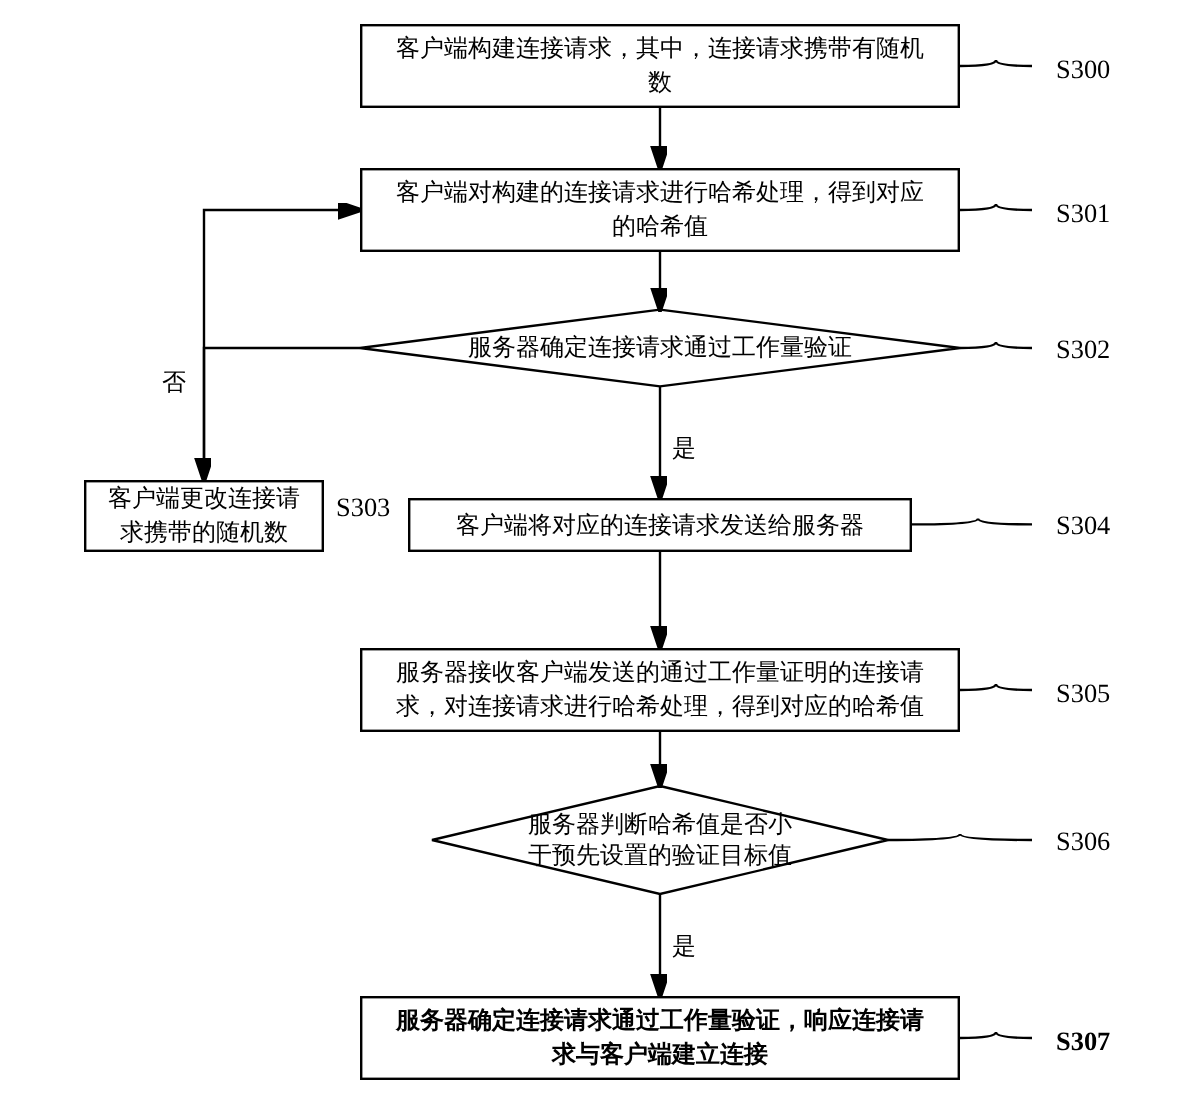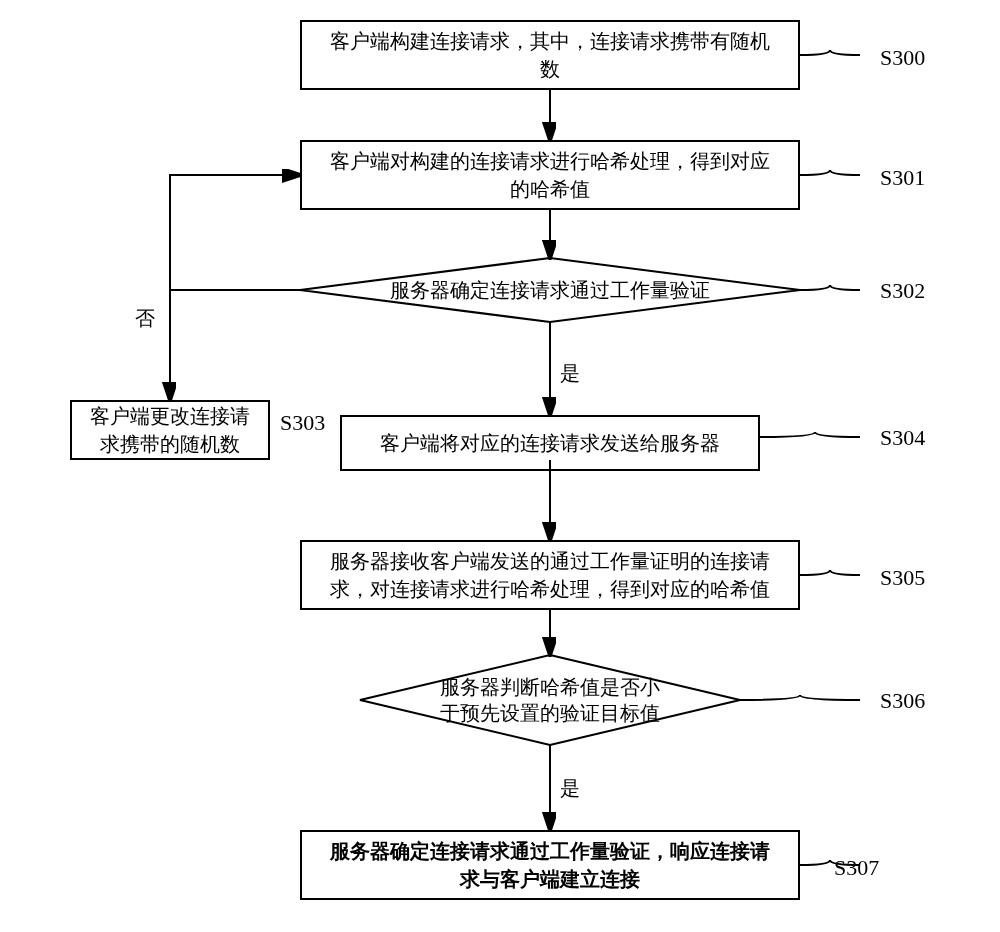--- a/index.html
+++ b/index.html
@@ -76,21 +76,21 @@
 </svg>
 <div class="diamond-text" style="position:absolute; left:300px; top:258px; width:500px; height:64px;">
   <span>服务器确定连接请求通过工作量验证</span>
 </div>
 
 <div class="box" style="left:70px; top:400px; width:200px; height:60px;">
   <span style="white-space:pre-line;">客户端更改连接请
 求携带的随机数</span>
 </div>
 
-<div class="box" style="left:340px; top:415px; width:420px; height:56px;">
+<div class="box" style="left:340px; top:415px; width:420px; height:45px;">
   <span>客户端将对应的连接请求发送给服务器</span>
 </div>
 
 <div class="box" style="left:300px; top:540px; width:500px; height:70px;">
   <span style="white-space:pre-line;">服务器接收客户端发送的通过工作量证明的连接请
 求，对连接请求进行哈希处理，得到对应的哈希值</span>
 </div>
 
 <svg class="connector" style="z-index:0;">
   <polygon points="550,655 740,700 550,745 360,700" stroke="#000" stroke-width="2" fill="#fff"></polygon>
@@ -105,21 +105,21 @@
 求与客户端建立连接</span>
 </div>
 
 <div class="label" style="left:880px; top:45px;">S300</div>
 <div class="label" style="left:880px; top:165px;">S301</div>
 <div class="label" style="left:880px; top:278px;">S302</div>
 <div class="label" style="left:280px; top:410px;">S303</div>
 <div class="label" style="left:880px; top:425px;">S304</div>
 <div class="label" style="left:880px; top:565px;">S305</div>
 <div class="label" style="left:880px; top:688px;">S306</div>
-<div class="label" style="left:834px; top:855px;">S307</div>
+<div class="label" style="left:880px; top:855px;font-weight:bold;">S307</div>
 
 <div class="small-label" style="left:135px; top:305px;">否</div>
 <div class="small-label" style="left:560px; top:360px;">是</div>
 <div class="small-label" style="left:560px; top:775px;">是</div>
 
 <svg class="connector">
   <defs>
     <marker id="arrow" markerWidth="10" markerHeight="10" refX="8" refY="3" orient="auto">
       <path d="M0,0 L0,6 L9,3 z" class="arrowhead"></path>
     </marker>

